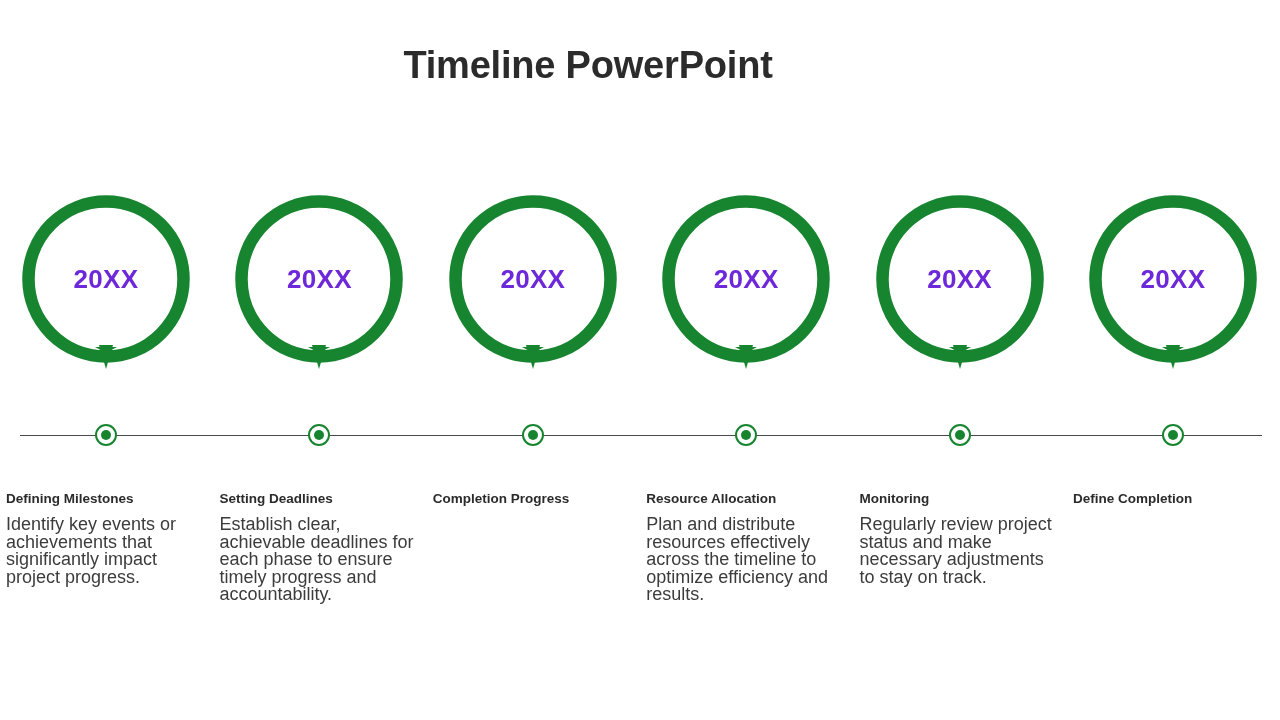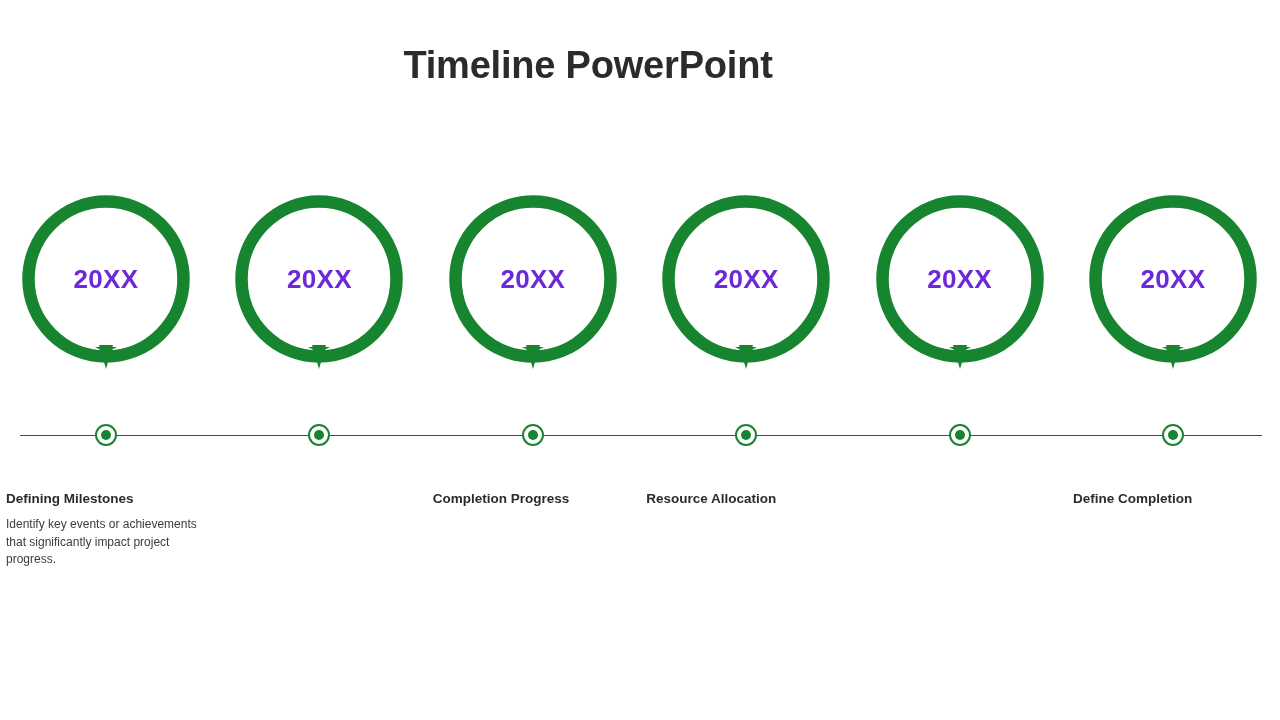--- a/index.html
+++ b/index.html
@@ -118,21 +118,21 @@
     margin-top: 8px;
   }
   .caption-title {
     font-size: 13.5px;
     font-weight: bold;
     color: #2b2b2b;
     line-height: 17px;
     margin-bottom: 9px;
   }
   .caption-body {
-    font-size: 12px;
+    font-size: 18px;
     color: #3c3c3c;
     line-height: 17.5px;
   }
 </style>
 </head>
 <body>
 
 <div class="title">Timeline PowerPoint</div>
 
 <div class="stage">
@@ -160,20 +160,24 @@
           <svg viewBox="0 0 168 190">
             <path d="M84 158 L73 152 L95 152 Z" fill="#17842f"></path>
             <path d="M77 150 L84 174 L91 150 Z" fill="#17842f"></path>
             <circle cx="84" cy="84" r="77.5" fill="none" stroke="#17842f" stroke-width="12.5"></circle>
           </svg>
           <div class="pin-label">20XX</div>
         </div>
         <div class="marker">
           <div class="marker-core"></div>
         </div>
+        <div class="caption">
+          <div class="caption-title">Setting Deadlines</div>
+          <div class="caption-body">Establish clear, achievable deadlines for each phase to ensure timely progress and accountability.</div>
+        </div>
       </div>
       <div class="step" style="left: 425.8px;">
         <div class="pin">
           <svg viewBox="0 0 168 190">
             <path d="M84 158 L73 152 L95 152 Z" fill="#17842f"></path>
             <path d="M77 150 L84 174 L91 150 Z" fill="#17842f"></path>
             <circle cx="84" cy="84" r="77.5" fill="none" stroke="#17842f" stroke-width="12.5"></circle>
           </svg>
           <div class="pin-label">20XX</div>
         </div>
@@ -191,33 +195,38 @@
             <path d="M77 150 L84 174 L91 150 Z" fill="#17842f"></path>
             <circle cx="84" cy="84" r="77.5" fill="none" stroke="#17842f" stroke-width="12.5"></circle>
           </svg>
           <div class="pin-label">20XX</div>
         </div>
         <div class="marker">
           <div class="marker-core"></div>
         </div>
         <div class="caption">
           <div class="caption-title">Resource Allocation</div>
+          <div class="caption-body">Plan and distribute resources effectively across the timeline to optimize efficiency and results.</div>
         </div>
       </div>
       <div class="step" style="left: 852.6px;">
         <div class="pin">
           <svg viewBox="0 0 168 190">
             <path d="M84 158 L73 152 L95 152 Z" fill="#17842f"></path>
             <path d="M77 150 L84 174 L91 150 Z" fill="#17842f"></path>
             <circle cx="84" cy="84" r="77.5" fill="none" stroke="#17842f" stroke-width="12.5"></circle>
           </svg>
           <div class="pin-label">20XX</div>
         </div>
         <div class="marker">
           <div class="marker-core"></div>
+        </div>
+        <div class="caption">
+          <div class="caption-title">Monitoring</div>
+          <div class="caption-body">Regularly review project status and make necessary adjustments to stay on track.</div>
         </div>
       </div>
       <div class="step" style="left: 1066px;">
         <div class="pin">
           <svg viewBox="0 0 168 190">
             <path d="M84 158 L73 152 L95 152 Z" fill="#17842f"></path>
             <path d="M77 150 L84 174 L91 150 Z" fill="#17842f"></path>
             <circle cx="84" cy="84" r="77.5" fill="none" stroke="#17842f" stroke-width="12.5"></circle>
           </svg>
           <div class="pin-label">20XX</div>

